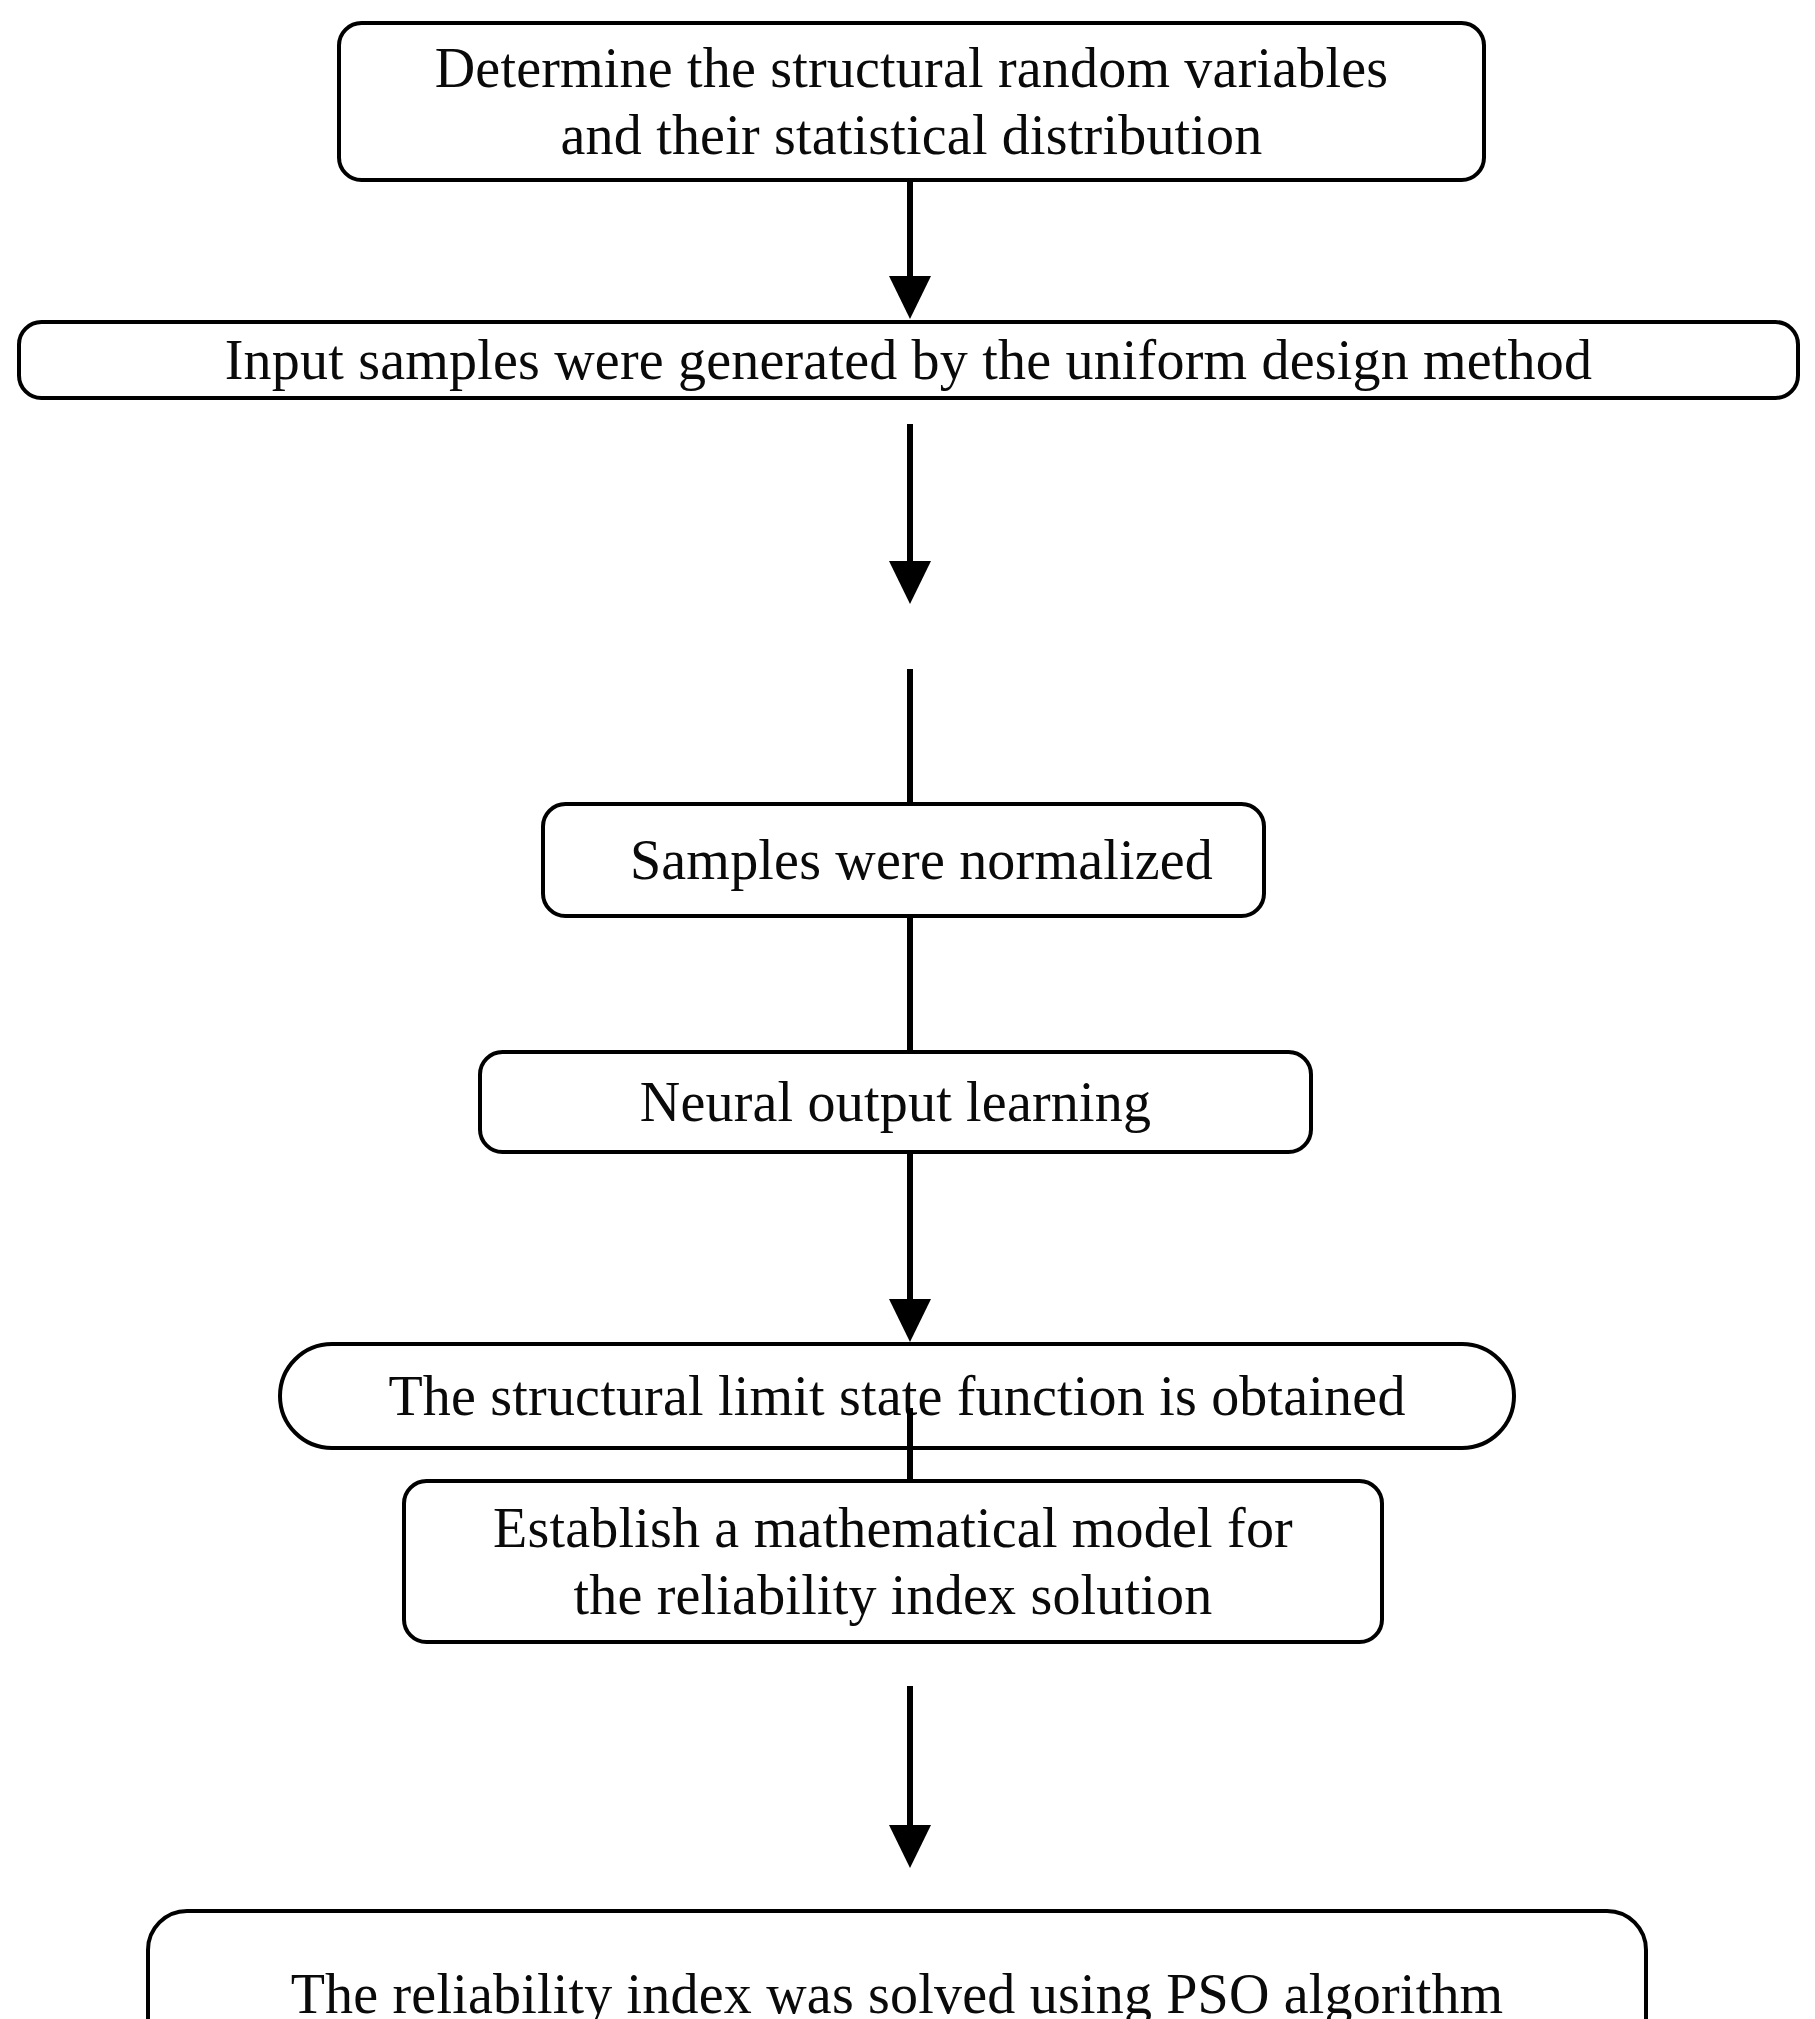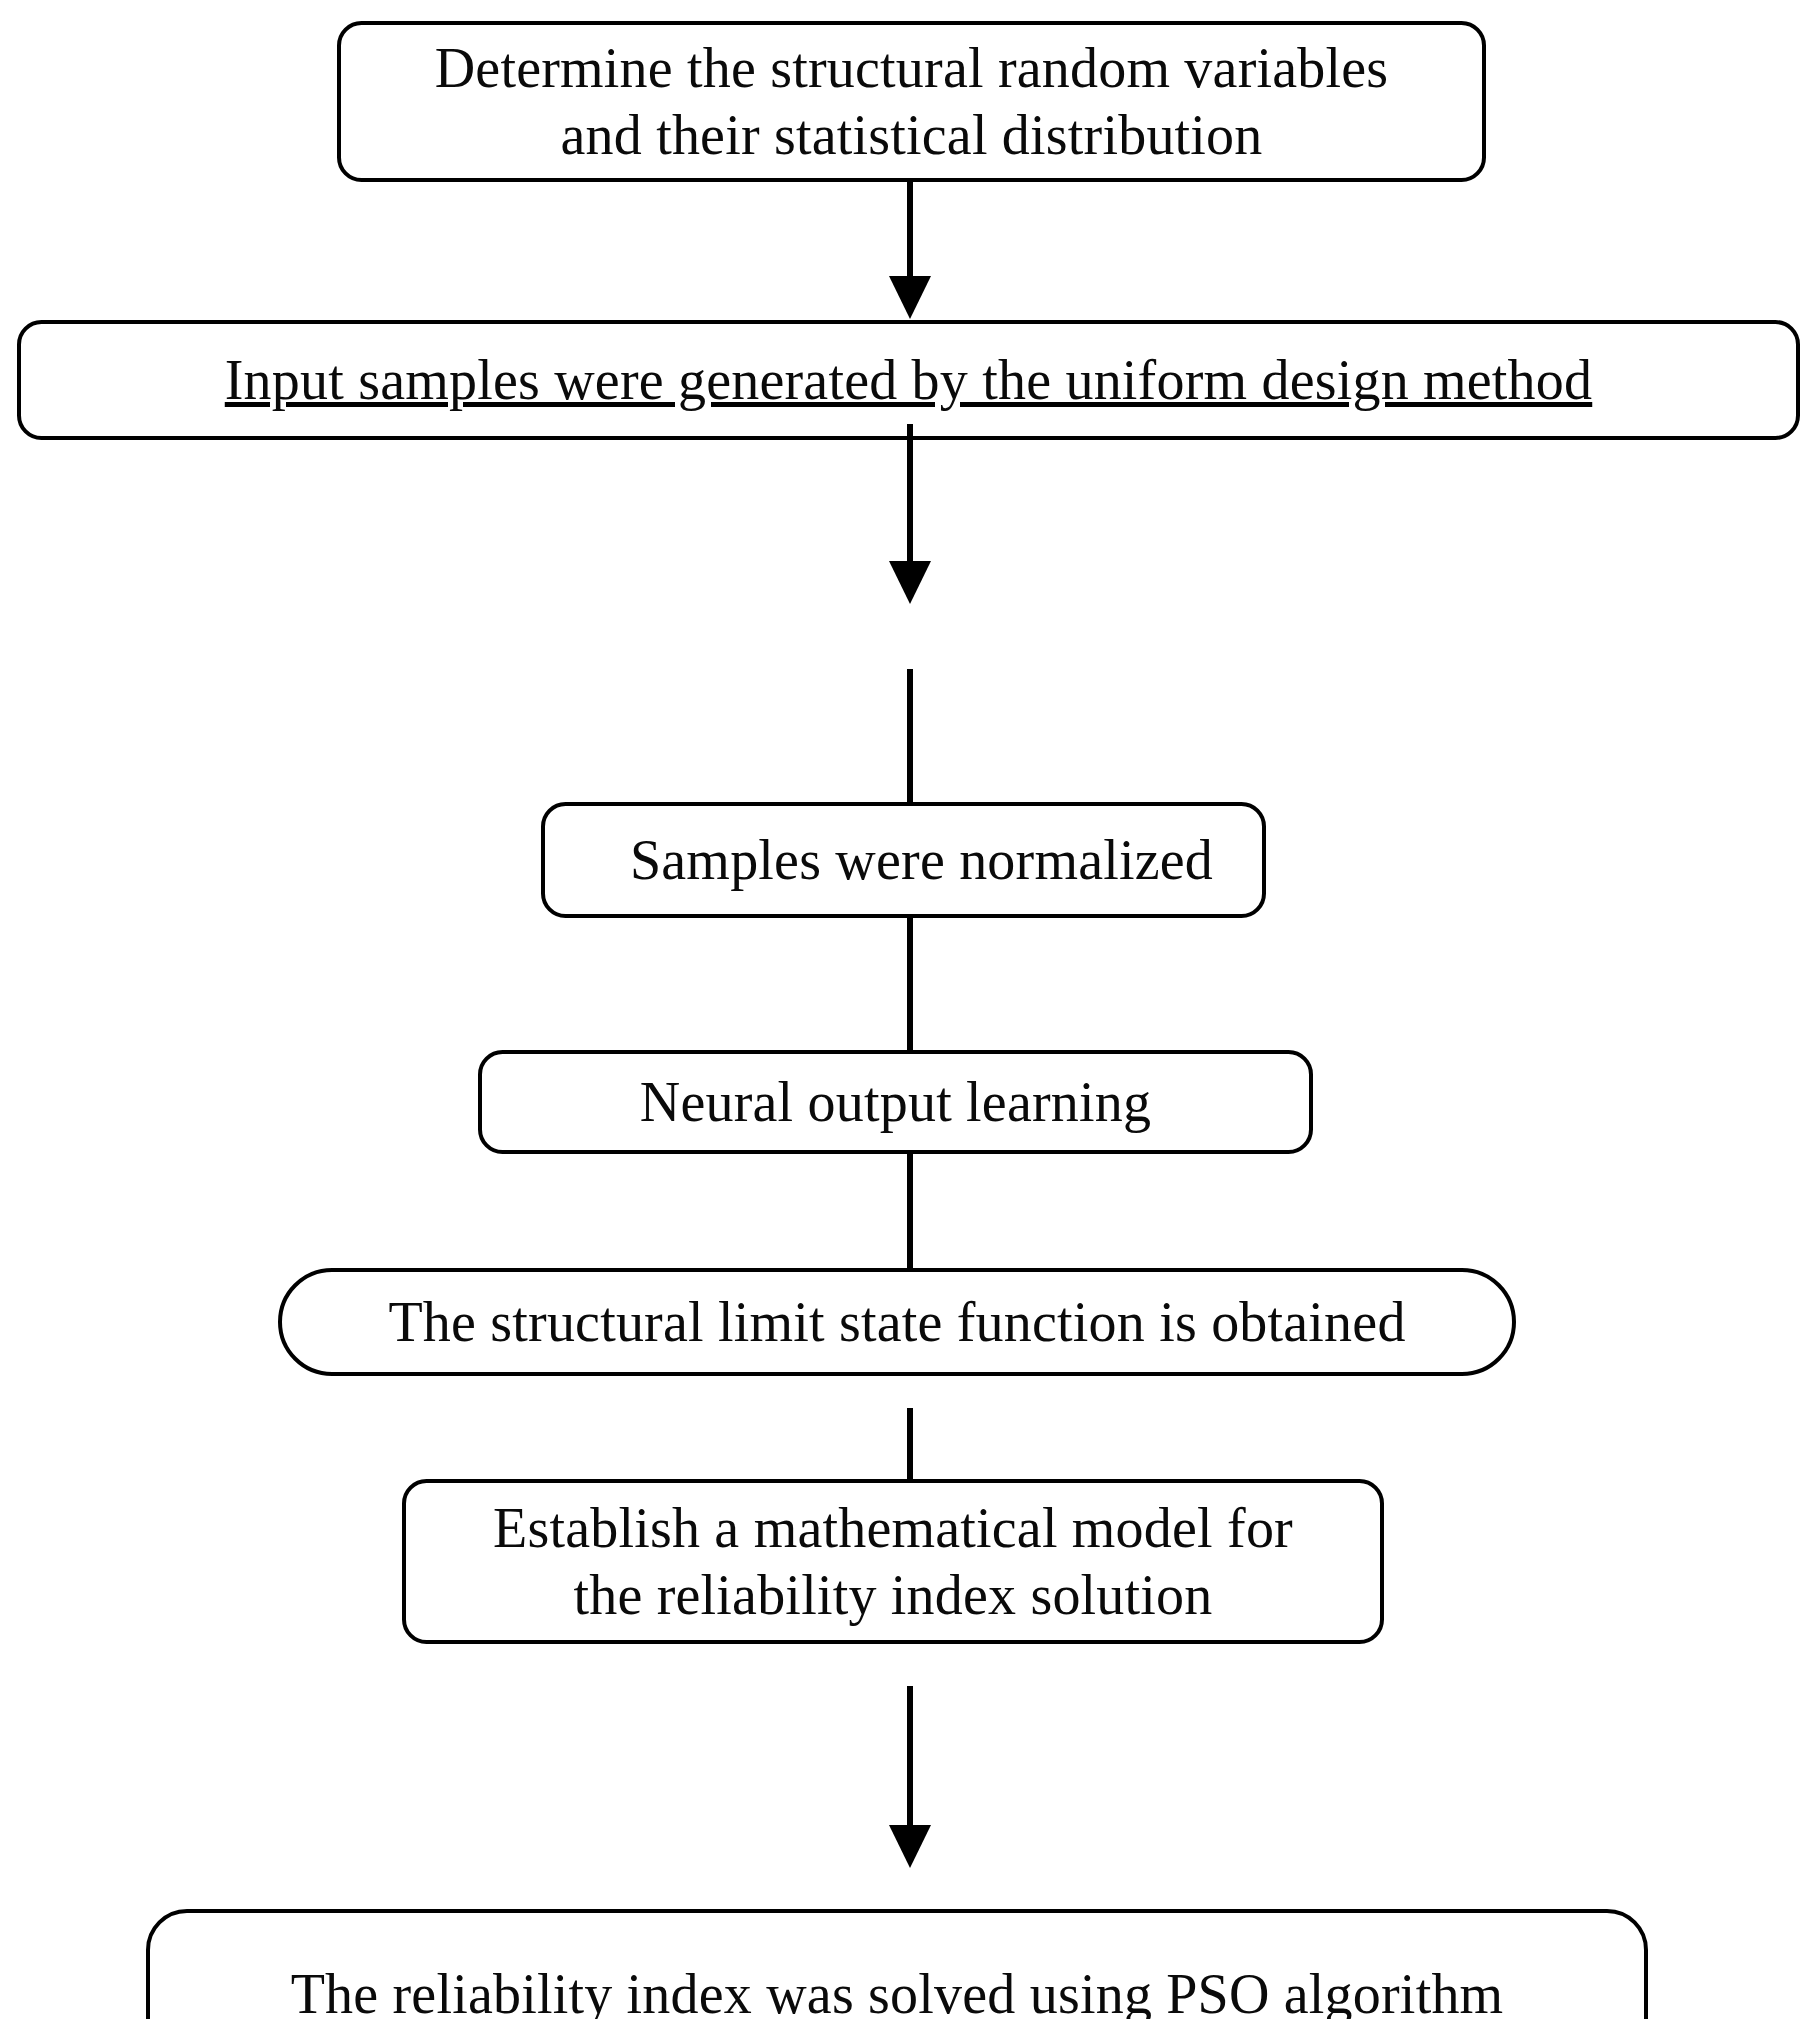--- a/index.html
+++ b/index.html
@@ -64,21 +64,21 @@
   <div class="node" style="left:337px; top:21px; width:1149px; height:161px;">
     <span class="label">Determine the structural random variables
 and their statistical distribution</span>
   </div>
 
   <div class="connector" style="left:910px; top:182px;">
     <div class="shaft" style="height:98px;"></div>
     <div class="head" style="top:94px;"></div>
   </div>
 
-  <div class="node" style="left:17px; top:320px; width:1783px; height:120px;text-decoration:underline;">
+  <div class="node" style="left:17px; top:320px; width:1783px; height:80px;">
     <span class="label">Input samples were generated by the uniform design method</span>
   </div>
 
   <div class="connector" style="left:910px; top:424px;">
     <div class="shaft" style="height:140px;"></div>
     <div class="head" style="top:137px;"></div>
   </div>
 
 
   <div class="connector" style="left:910px; top:669px;">
@@ -97,21 +97,21 @@
 
   <div class="node" style="left:478px; top:1050px; width:835px; height:104px;">
     <span class="label">Neural output learning</span>
   </div>
 
   <div class="connector" style="left:910px; top:1153px;">
     <div class="shaft" style="height:150px;"></div>
     <div class="head" style="top:146px;"></div>
   </div>
 
-  <div class="node" style="left:278px; top:1268px; width:1238px; height:108px; border-radius:55px;">
+  <div class="node" style="left:278px; top:1342px; width:1238px; height:108px; border-radius:55px;">
     <span class="label">The structural limit state function is obtained</span>
   </div>
 
   <div class="connector" style="left:910px; top:1408px;">
     <div class="shaft" style="height:117px;"></div>
     <div class="head" style="top:113px;"></div>
   </div>
 
   <div class="node" style="left:402px; top:1479px; width:982px; height:165px;">
     <span class="label">Establish a mathematical model for

